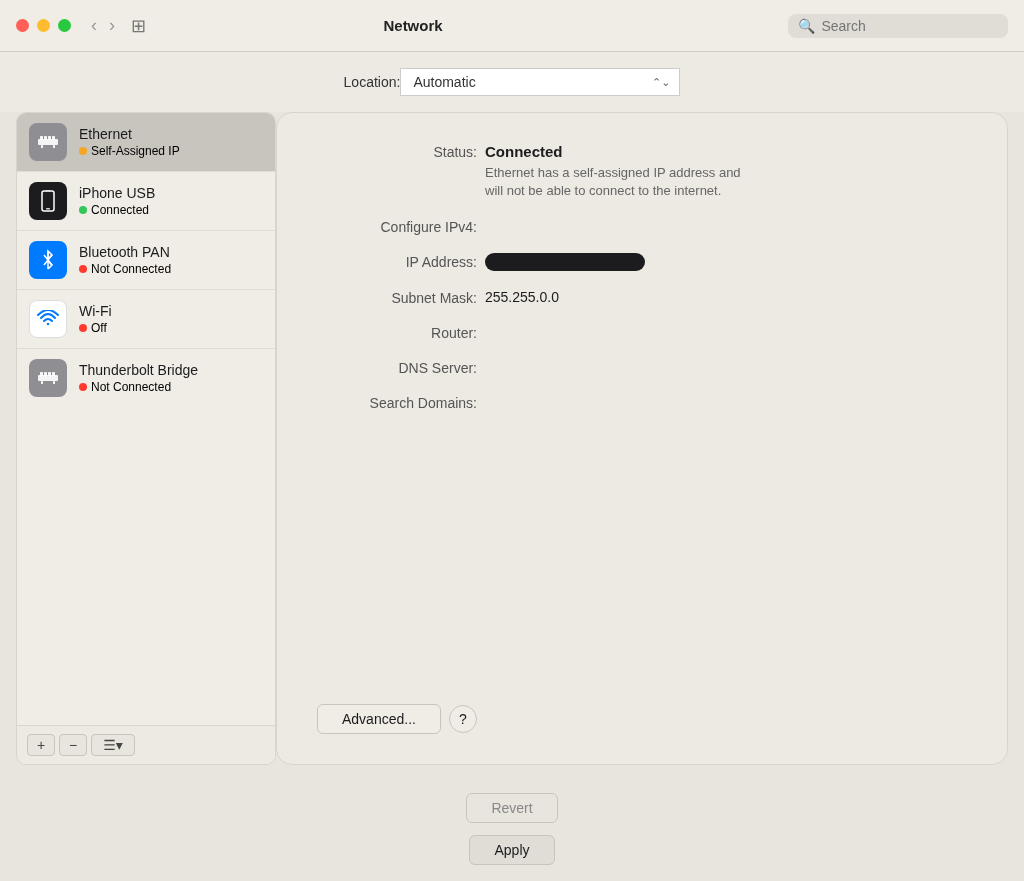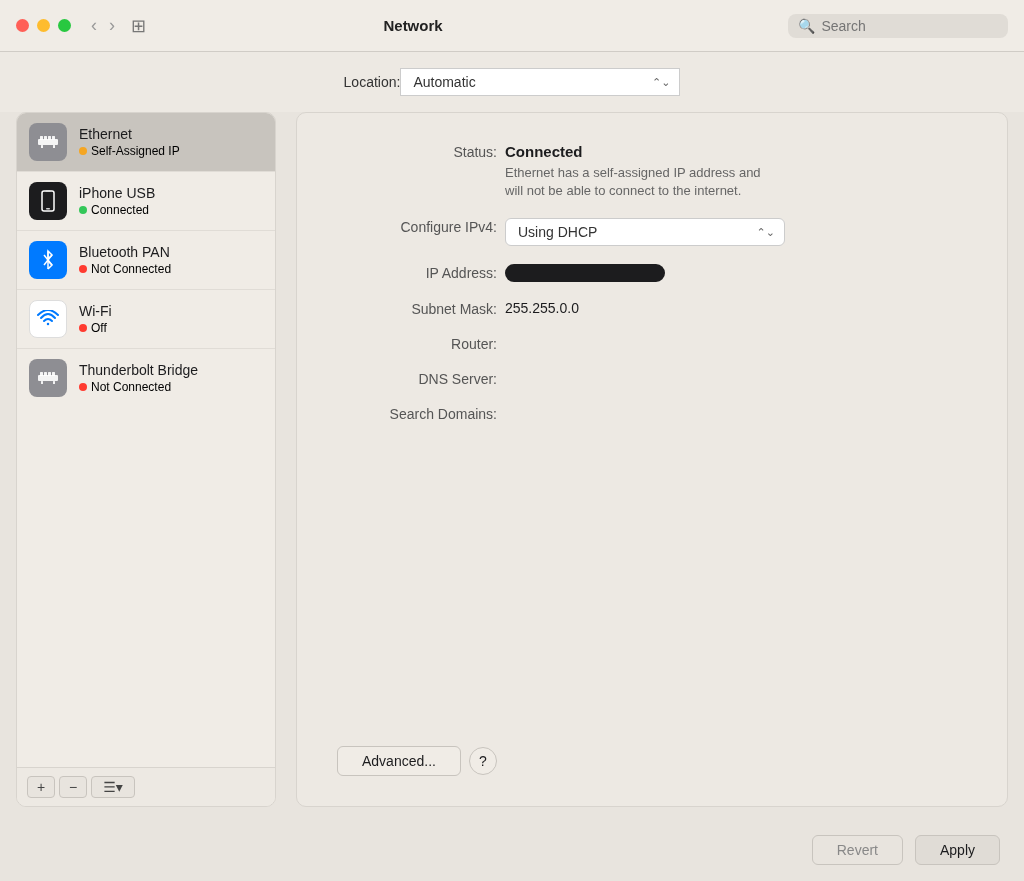--- a/index.html
+++ b/index.html
@@ -226,22 +226,22 @@
       color: #444;
     }
     .footer-btn-wide {
       width: 44px;
     }
 
     
     .detail-panel {
       flex: 1;
       background: #ede9e3;
-      border-radius: 10px;
-      margin-left: 20px;
+      border-radius: 16px;
+      margin-left: 0;
       padding: 30px 40px;
       display: flex;
       flex-direction: column;
       border: 1px solid #d8d4ce;
       position: relative;
     }
 
     .detail-row {
       display: flex;
       align-items: flex-start;
@@ -352,20 +352,21 @@
       color: #888;
     }
 
     .bottom-bar {
       display: flex;
       align-items: center;
       justify-content: flex-end;
       padding: 12px 24px 16px 24px;
       gap: 12px;
       flex-shrink: 0;
+      flex-direction: column;
     }
   </style>
 </head>
 <body>
 
 <div class="titlebar">
   <div class="window-controls">
     <button class="window-btn btn-close"></button>
     <button class="window-btn btn-minimize"></button>
     <button class="window-btn btn-maximize"></button>
@@ -510,28 +511,20 @@
     <div class="detail-row">
       <span class="detail-label">Status:</span>
       <div class="status-group">
         <span class="detail-value bold">Connected</span>
         <span class="detail-description">Ethernet has a self-assigned IP address and<br>will not be able to connect to the internet.</span>
       </div>
     </div>
 
     <div class="detail-row">
       <span class="detail-label">Configure IPv4:</span>
-      <div class="configure-select-wrapper">
-        <select class="configure-select">
-          <option>Using DHCP</option>
-          <option>Manually</option>
-          <option>BOOTP</option>
-          <option>Off</option>
-        </select>
-      </div>
     </div>
 
     <div class="detail-row">
       <span class="detail-label">IP Address:</span>
       <span class="ip-redacted"></span>
     </div>
 
     <div class="detail-row">
       <span class="detail-label">Subnet Mask:</span>
       <span class="detail-value">255.255.0.0</span>

